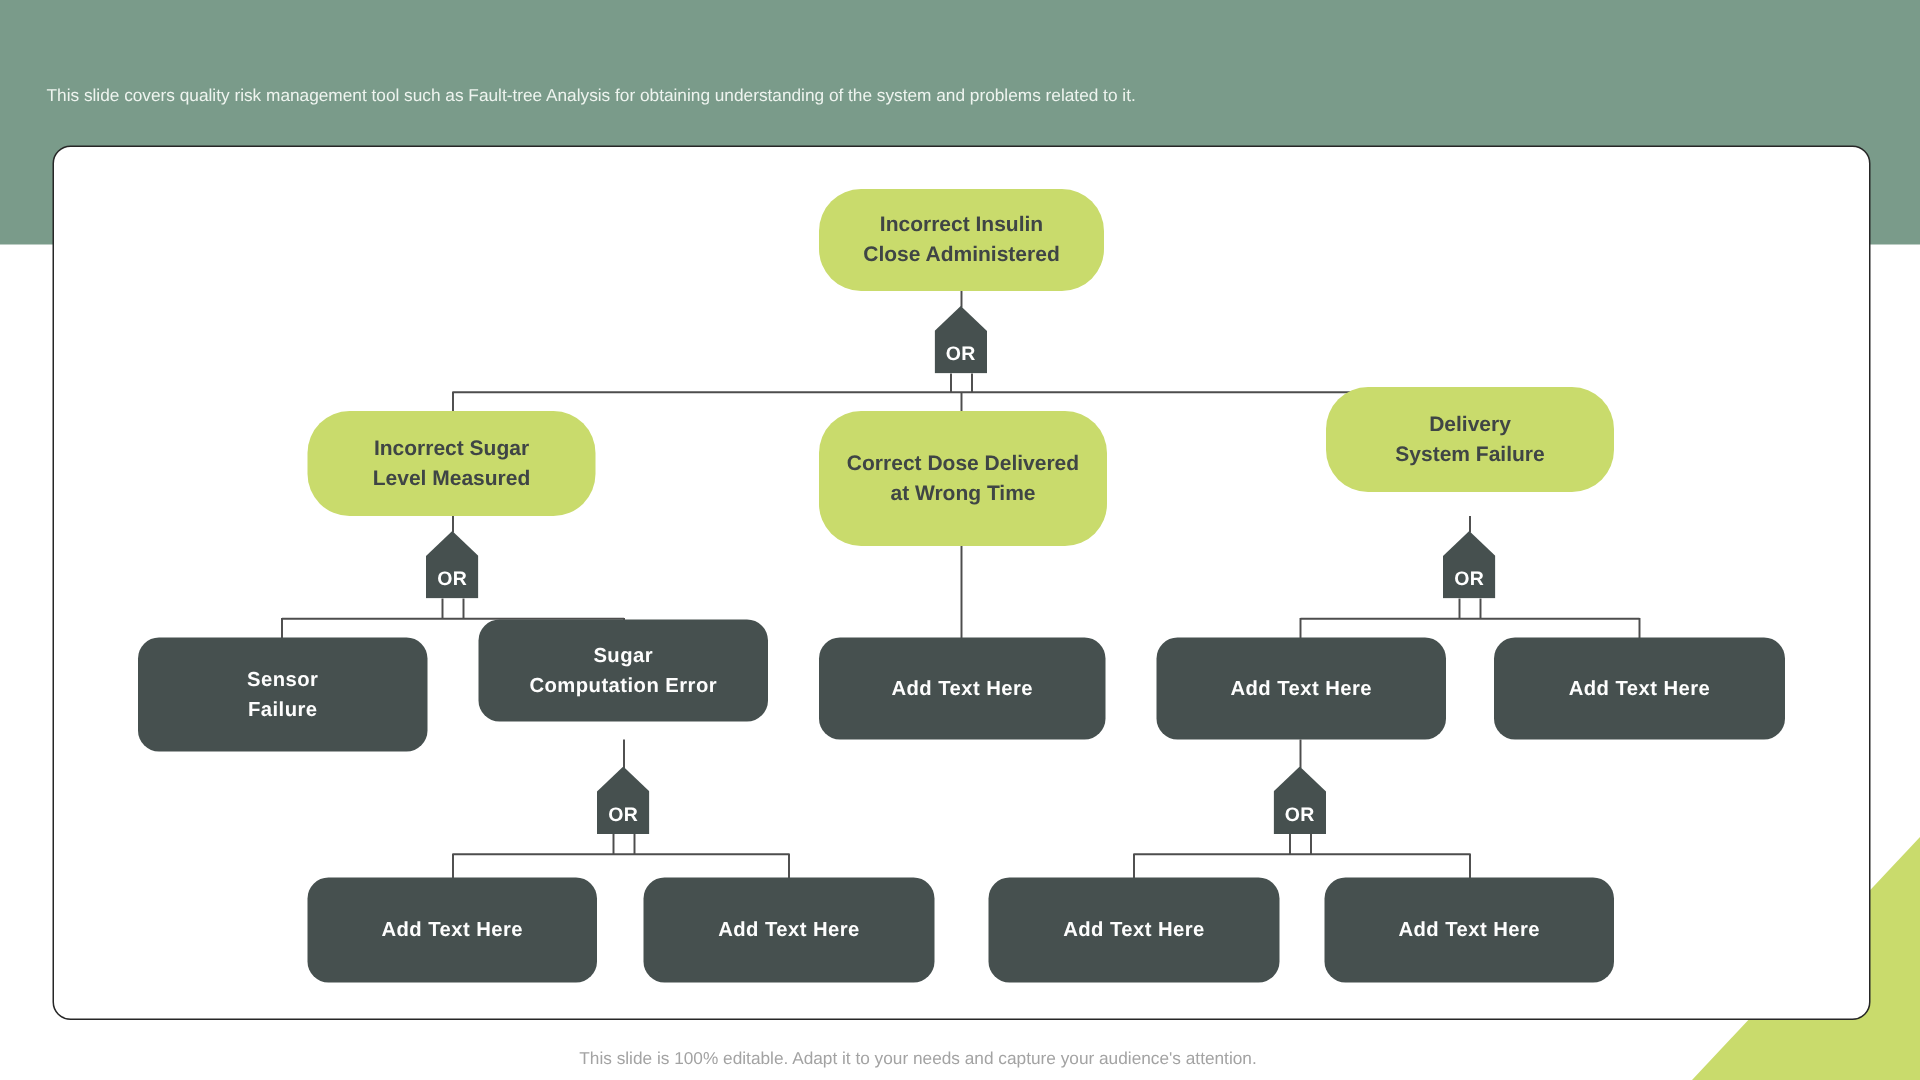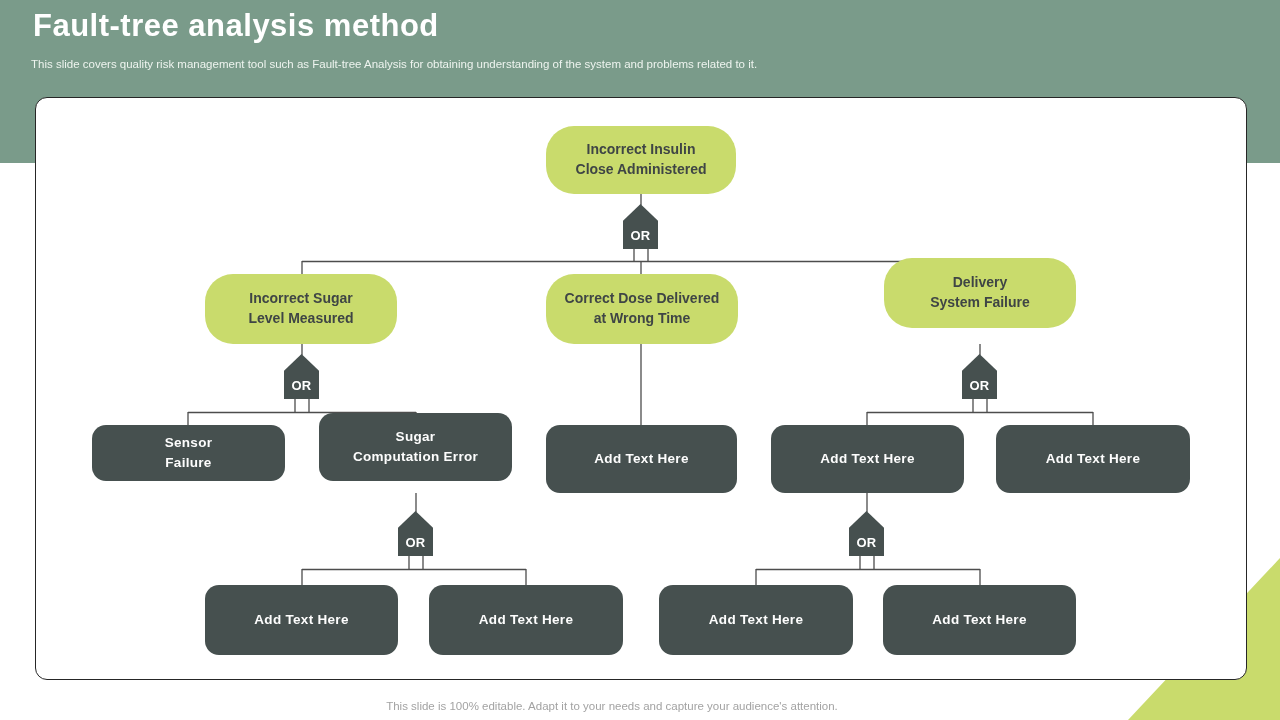--- a/index.html
+++ b/index.html
@@ -41,21 +41,20 @@
 
   .slide-footer{position:absolute;left:0;top:700px;width:1212px;text-align:center;
     color:var(--footer-text);font-size:11.5px;z-index:2;padding-left:12px;}
 </style>
 </head>
 <body>
 
 <div class="slide">
 
   <div class="header-band"></div>
-  <h1 class="slide-title">Fault-tree analysis method</h1>
   <div class="slide-subtitle">This slide covers quality risk management tool such as Fault-tree Analysis for obtaining understanding of the system and problems related to it.</div>
 
   <div class="corner-triangle"></div>
 
   <div class="canvas-card">
 
     <svg class="connectors" viewBox="0 0 1212 583" xmlns="http://www.w3.org/2000/svg">
       <path d="M605 96 V107
                M598 151 V164 M612 151 V164
                M266 163.5 H944
@@ -83,37 +82,37 @@
     </div>
 
     <div class="gate" style="left:587px;top:106px">
       <span class="gate-label">OR</span>
     </div>
 
     <div class="node green" style="left:169px;top:176px;width:192px;height:70px">
       <span class="node-label">Incorrect Sugar
 Level Measured</span>
     </div>
-    <div class="node green" style="left:510px;top:176px;width:192px;height:70px">
+    <div class="node green" style="left:510px;top:176px;width:192px;height:90px">
       <span class="node-label">Correct Dose Delivered
 at Wrong Time</span>
     </div>
     <div class="node green" style="left:848px;top:160px;width:192px;height:70px">
       <span class="node-label">Delivery
 System Failure</span>
     </div>
 
     <div class="gate" style="left:248px;top:256px">
       <span class="gate-label">OR</span>
     </div>
     <div class="gate" style="left:926px;top:256px">
       <span class="gate-label">OR</span>
     </div>
 
-    <div class="node dark" style="left:56px;top:327px;width:193px;height:56px">
+    <div class="node dark" style="left:56px;top:327px;width:193px;height:76px">
       <span class="node-label">Sensor
 Failure</span>
     </div>
     <div class="node dark" style="left:283px;top:315px;width:193px;height:68px">
       <span class="node-label">Sugar
 Computation Error</span>
     </div>
     <div class="node dark" style="left:510px;top:327px;width:191px;height:68px">
       <span class="node-label">Add Text Here</span>
     </div>

